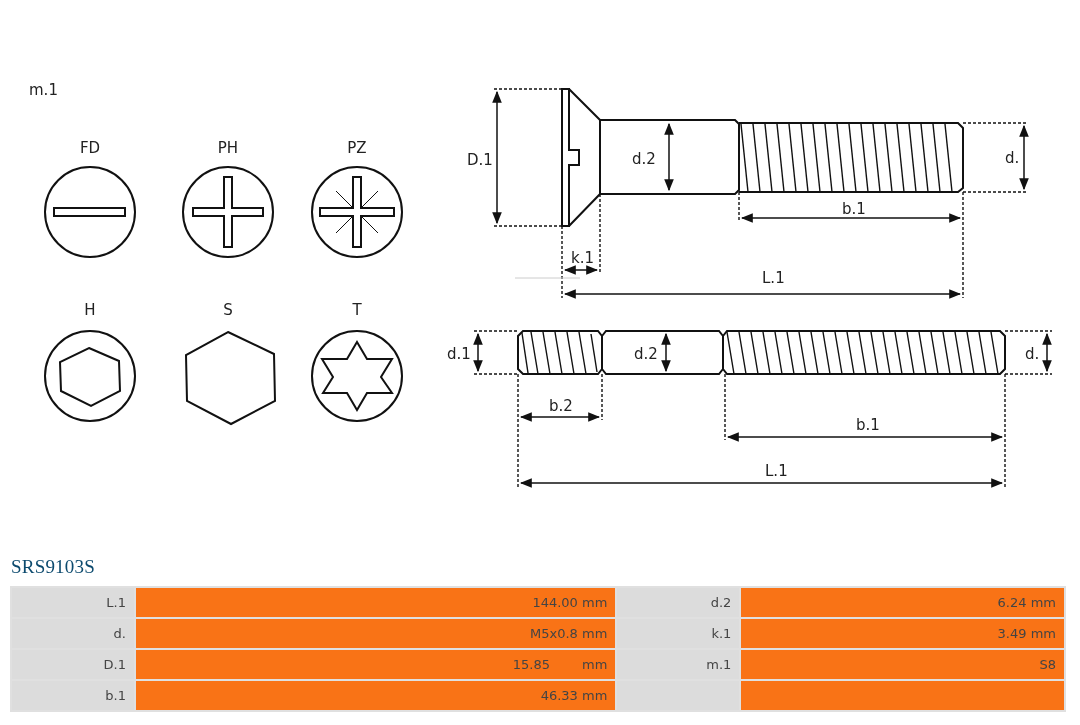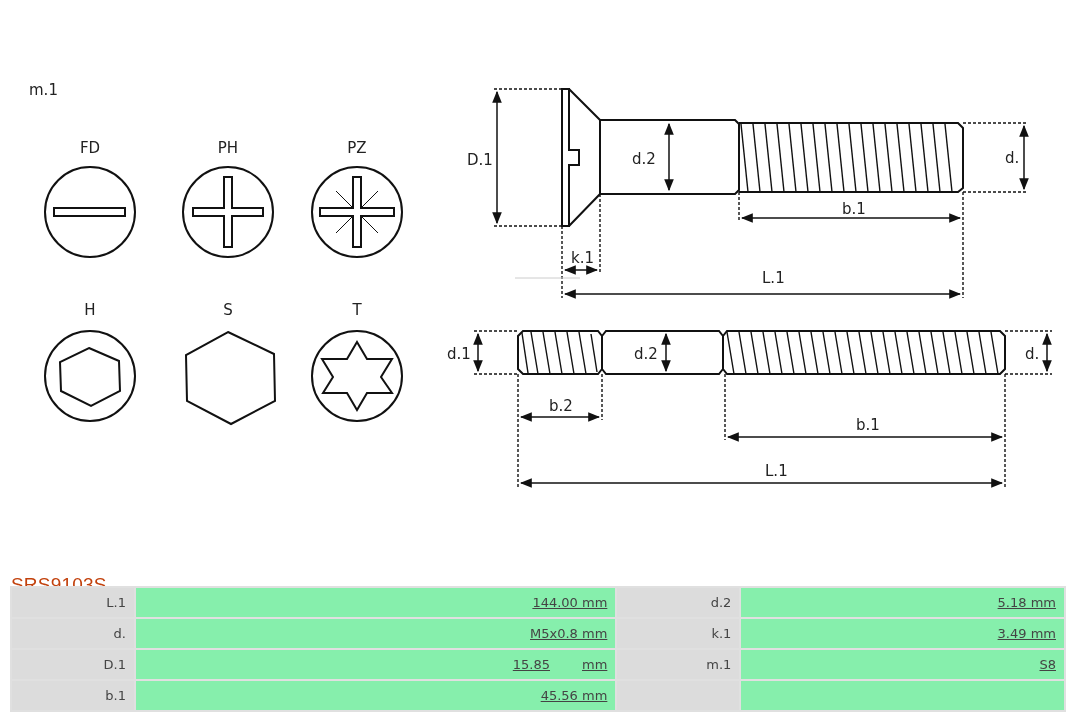--- a/index.html
+++ b/index.html
@@ -1,24 +1,24 @@
 <!DOCTYPE html>
 <html><head>
 <meta charset="utf-8">
 <style>
   html, body { margin: 0; padding: 0; background: #ffffff; }
   body { width: 1080px; height: 725px; position: relative; overflow: hidden; font-family: "DejaVu Sans", sans-serif; }
   .drawing { position: absolute; left: 0; top: 0; width: 1080px; height: 540px; }
   .drawing svg { display: block; }
   .lbl { font-family: "DejaVu Sans", sans-serif; font-size: 15px; fill: #222; }
-  .title { position: absolute; left: 11px; top: 556px; font-size: 19px; color: #c2410c; font-family: Liberation Sans, sans-serif; letter-spacing: 0.2px; margin-top: 18px; }
+  .title { position: absolute; left: 11px; top: 556px; font-size: 19px; color: #0c4a6e; font-family: Liberation Serif, serif; letter-spacing: 0.2px; }
   table.spec { position: absolute; left: 10px; top: 586px; width: 1056px; border-collapse: separate; border-spacing: 2px; background: #e0e0e0; font-family: "DejaVu Sans", sans-serif; font-size: 13px; color: #444; }
   table.spec td { height: 29px; padding: 0 8px; text-align: right; vertical-align: middle; }
   table.spec td.k { background: #dcdcdc; width: 106px; }
-  table.spec td.v { background: #86efac; text-decoration: underline; }
+  table.spec td.v { background: #f97316; }
   .gap { display: inline-block; width: 32px; }
 </style>
 </head>
 <body>
 
 <div class="drawing">
 <svg width="1080" height="540" viewBox="0 0 1080 540" xmlns="http://www.w3.org/2000/svg">
   <defs>
     <marker id="arr" viewBox="0 0 10 10" refX="9" refY="5" markerWidth="8" markerHeight="8" orient="auto-start-reverse">
       <path d="M0,1 L10,5 L0,9 z" fill="#111"></path>
@@ -192,34 +192,34 @@
 </div>
 
 <div class="title">SRS9103S</div>
 
 <table class="spec">
   <tbody>
       <tr>
     <td class="k">L.1</td>
     <td class="v">144.00 mm</td>
     <td class="k">d.2</td>
-    <td class="v">5.18 mm</td>
+    <td class="v">6.24 mm</td>
   </tr>
   <tr>
     <td class="k">d.</td>
     <td class="v">M5x0.8 mm</td>
     <td class="k">k.1</td>
     <td class="v">3.49 mm</td>
   </tr>
   <tr>
     <td class="k">D.1</td>
     <td class="v"><span>15.85</span><span class="gap"></span><span>mm</span></td>
     <td class="k">m.1</td>
     <td class="v">S8</td>
   </tr>
   <tr>
     <td class="k">b.1</td>
-    <td class="v">45.56 mm</td>
+    <td class="v">46.33 mm</td>
     <td class="k"></td>
     <td class="v"></td>
   </tr>
 </tbody>
   </table>
 
 </body></html>

